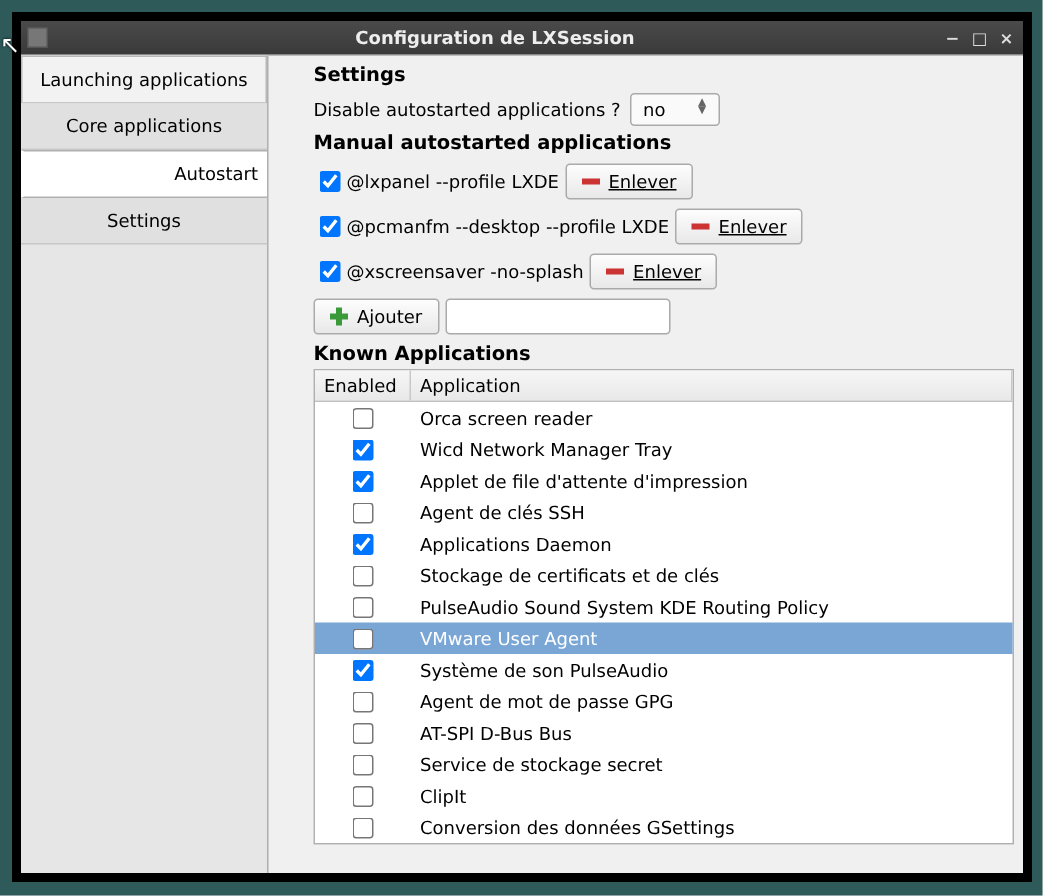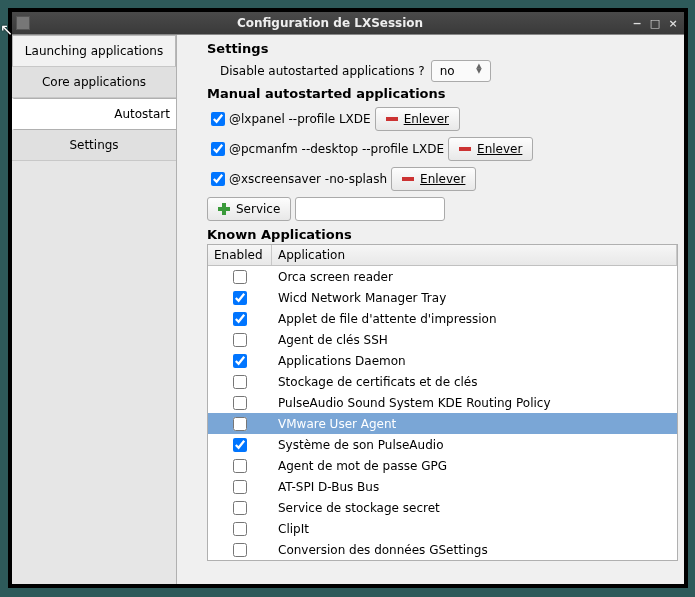--- a/index.html
+++ b/index.html
@@ -10,21 +10,21 @@
   width: 695px;
   height: 597px;
   overflow: hidden;
   position: relative;
 }
 .window {
   position: absolute;
   left: 8px; top: 8px;
   width: 680px; height: 580px;
   background: #f0f0f0;
-  border: 4px solid #000000;
+  border: 6px solid #000000;
   display: flex;
   flex-direction: column;
 }
 .titlebar {
   background: linear-gradient(#4a4a4a, #3a3a3a);
   color: #eee;
   height: 22px;
   display: flex;
   align-items: center;
   font-weight: bold;
@@ -72,21 +72,21 @@
   border-bottom: 1px solid #b0b0b0;
   position: relative;
   text-align: right;
 }
 .content {
   flex: 1;
   padding: 4px 6px;
   overflow: auto;
 }
 .section-title { font-weight: bold; font-size: 13px; margin: 2px 0; }
-.row { display: flex; align-items: center; gap: 6px; margin: 4px 13px; }
+.row { display: flex; align-items: center; gap: 6px; margin: 4px 0; }
 .label { font-size: 12px; }
 .combobox {
   border: 1px solid #aaa;
   background: #fafafa;
   border-radius: 3px;
   padding: 3px 8px;
   width: 60px;
   display: flex; align-items: flex-start; justify-content: space-between;
   cursor: pointer;
 }
@@ -228,21 +228,21 @@
             <span class="label">@xscreensaver -no-splash</span>
             <div class="btn">
               <span class="ico-minus"></span>
               <span style="text-decoration:underline">Enlever</span>
             </div>
           </div>
         </div>
       <div class="addrow">
         <div class="btn">
           <span class="ico-plus"></span>
-          <span>Service</span>
+          <span>Ajouter</span>
         </div>
         <input class="textinput" value="" style="">
       </div>
 
       <div class="section-title">Known Applications</div>
       <div class="table">
         <div class="thead">
           <div class="th en">Enabled</div>
           <div class="th app">Application</div>
         </div>

